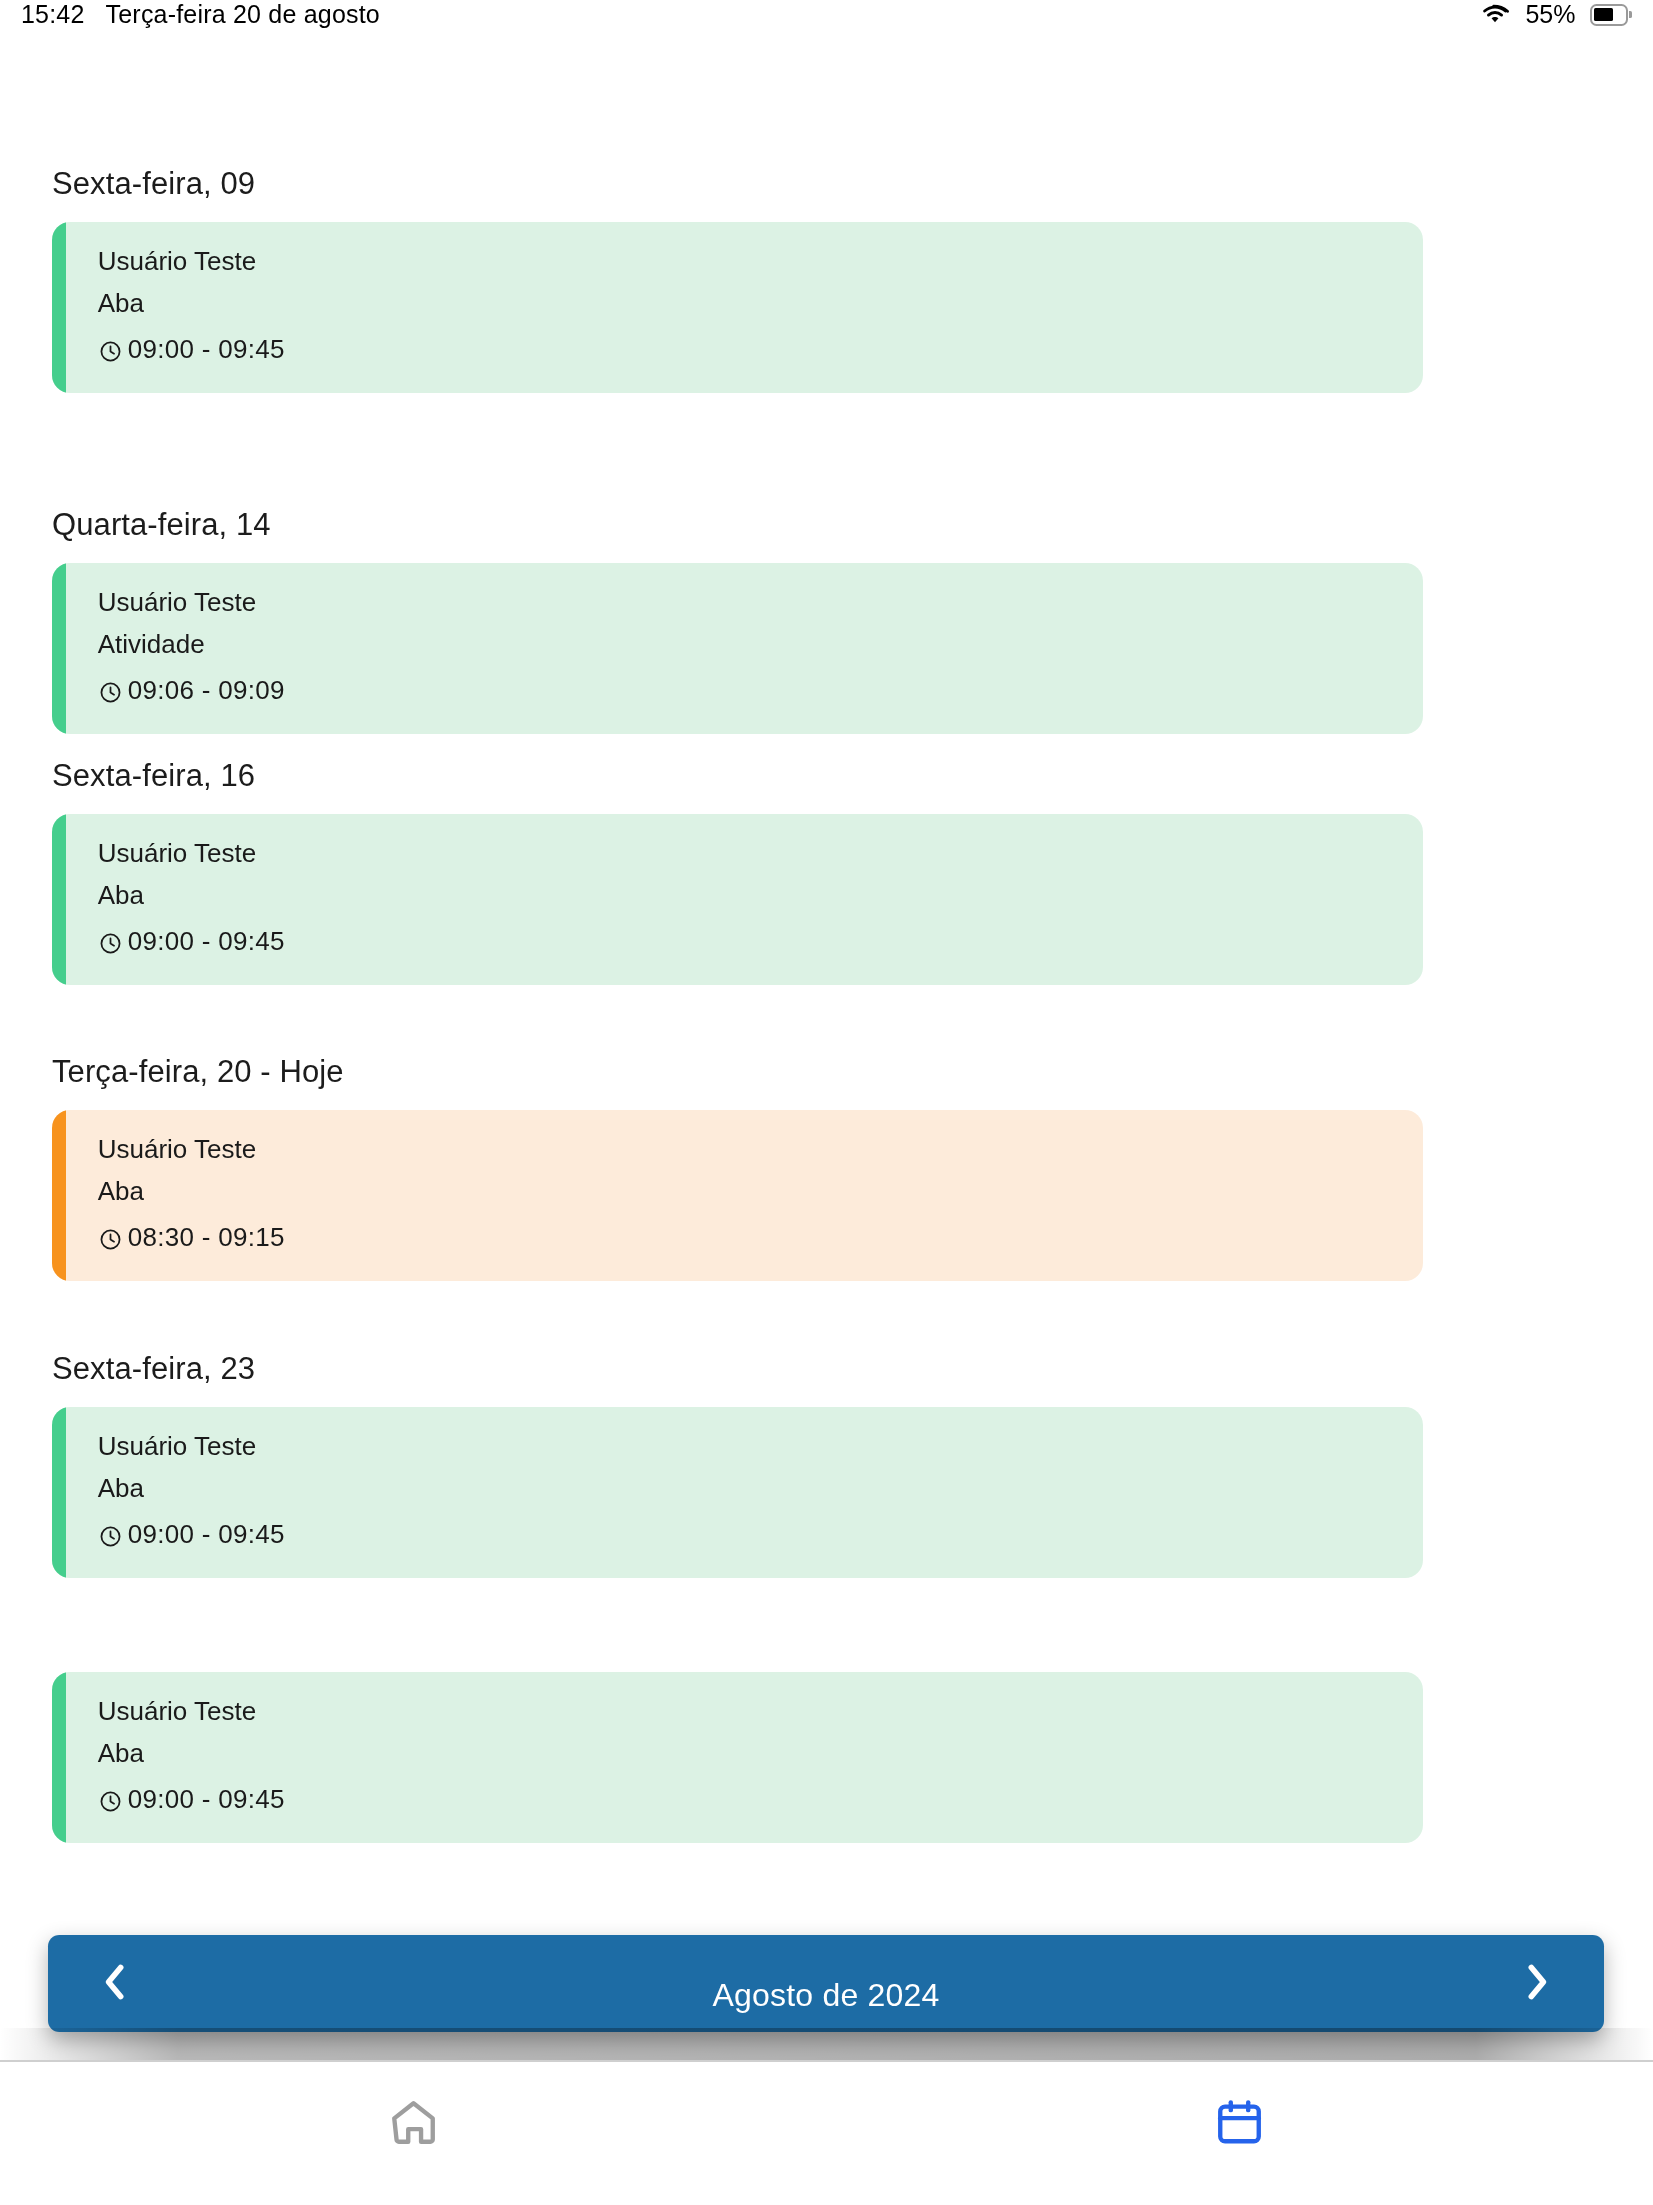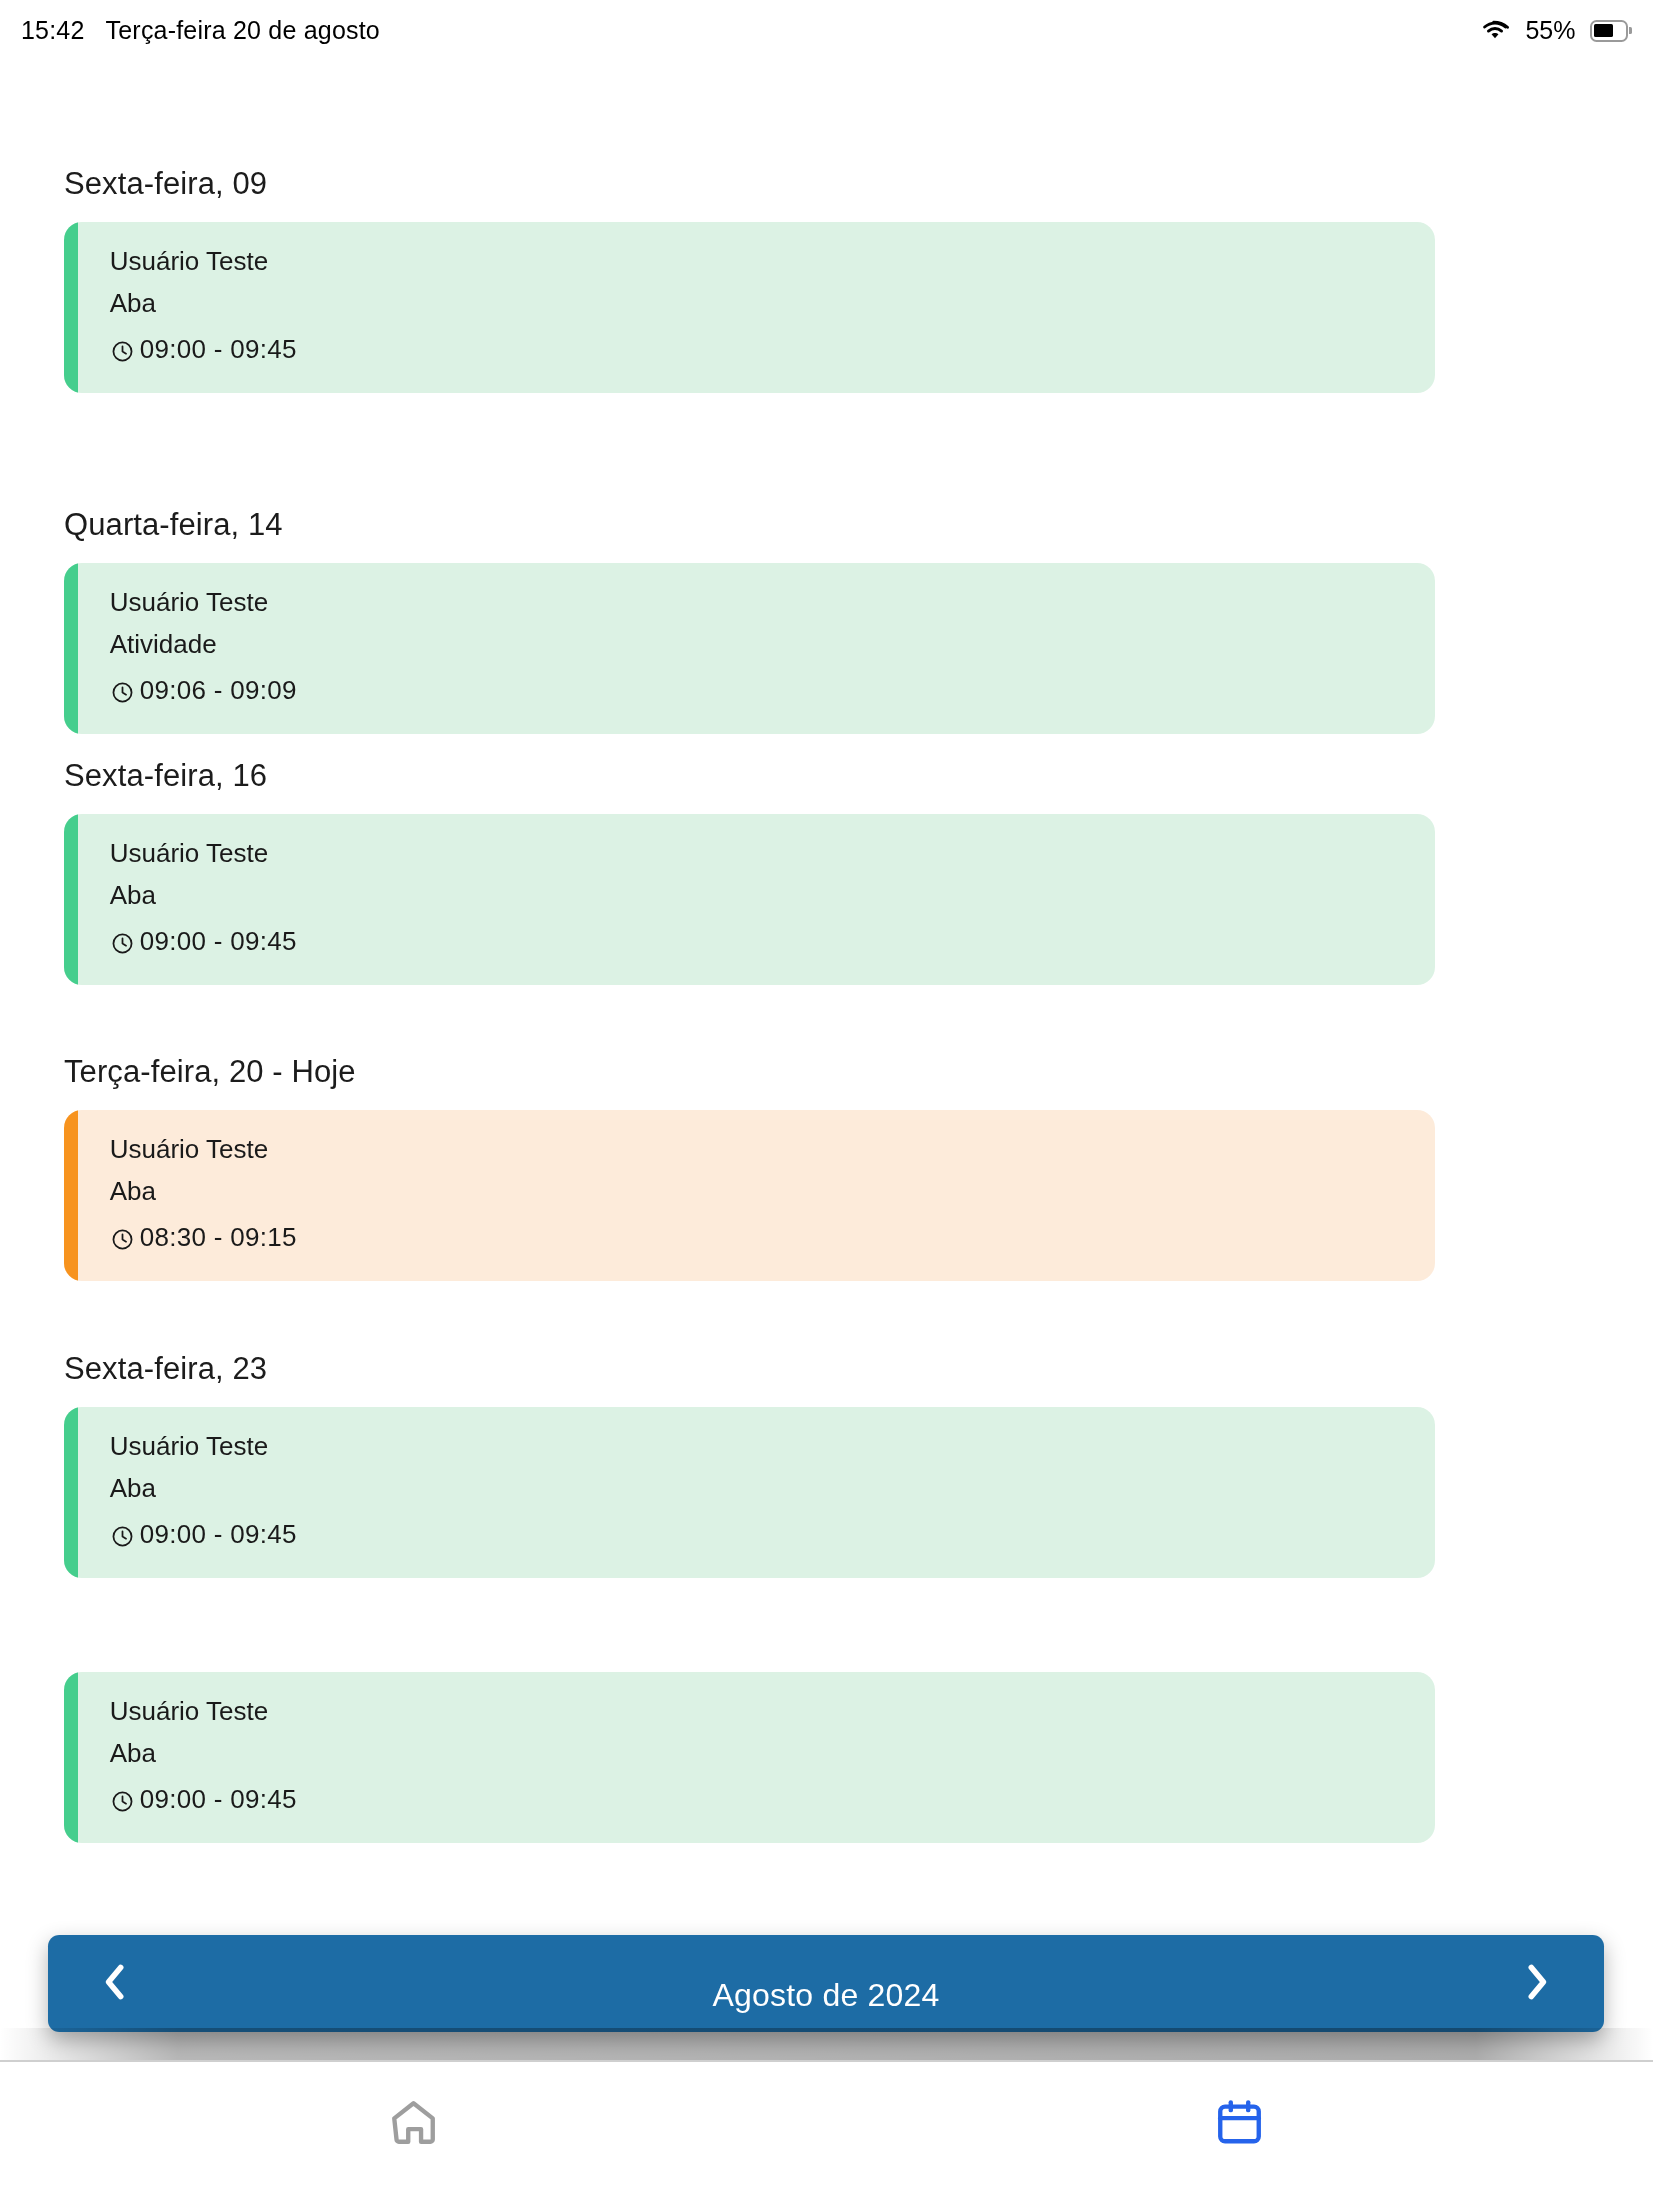--- a/index.html
+++ b/index.html
@@ -7,21 +7,21 @@
     width:1653px; height:2205px;
     background:#ffffff;
     font-family:"Liberation Sans", sans-serif;
     -webkit-font-smoothing:antialiased;
   }
   body { position:relative; overflow:hidden; }
 
   
   .statusbar{
     position:absolute; top:0; left:0; width:1653px; height:45px;
-    display:flex; align-items:flex-end; color:#000;
+    display:flex; align-items:flex-start; color:#000;
   }
   .sb-left{ display:flex; align-items:center; gap:21px; margin-left:21px; }
   .sb-time{ font-size:25px; font-weight:400; letter-spacing:0.2px; }
   .sb-date{ font-size:25px; font-weight:400; letter-spacing:0.2px; }
   .sb-right{ position:absolute; right:21px; display:flex; align-items:center; gap:14.5px; }
   .sb-pct{ font-size:25px; font-weight:400; }
   .wifi-icon{ display:block; }
   .batt{ position:relative; width:42px; height:22px; }
   .batt-body{
     position:absolute; left:0; top:0; width:38px; height:22px;
@@ -31,21 +31,21 @@
     position:absolute; left:4px; top:4px; width:18.6px; height:13.7px;
     background:#000; border-radius:1.6px;
   }
   .batt-cap{
     position:absolute; right:0; top:7.3px; width:3.2px; height:7.3px;
     background:#9a9a9a; border-radius:0 1.6px 1.6px 0;
   }
 
   
   .content{
-    position:absolute; top:45px; left:16px; width:1467px; height:1874px;
+    position:absolute; top:45px; left:4px; width:1467px; height:1874px;
     padding:0;
   }
   .day-group{ padding:0 48px; }
   .day-header{
     font-size:31px; color:#1c1c1c; font-weight:400;
     letter-spacing:0.1px; line-height:1;
   }
 
   .event-card{
     position:relative;

